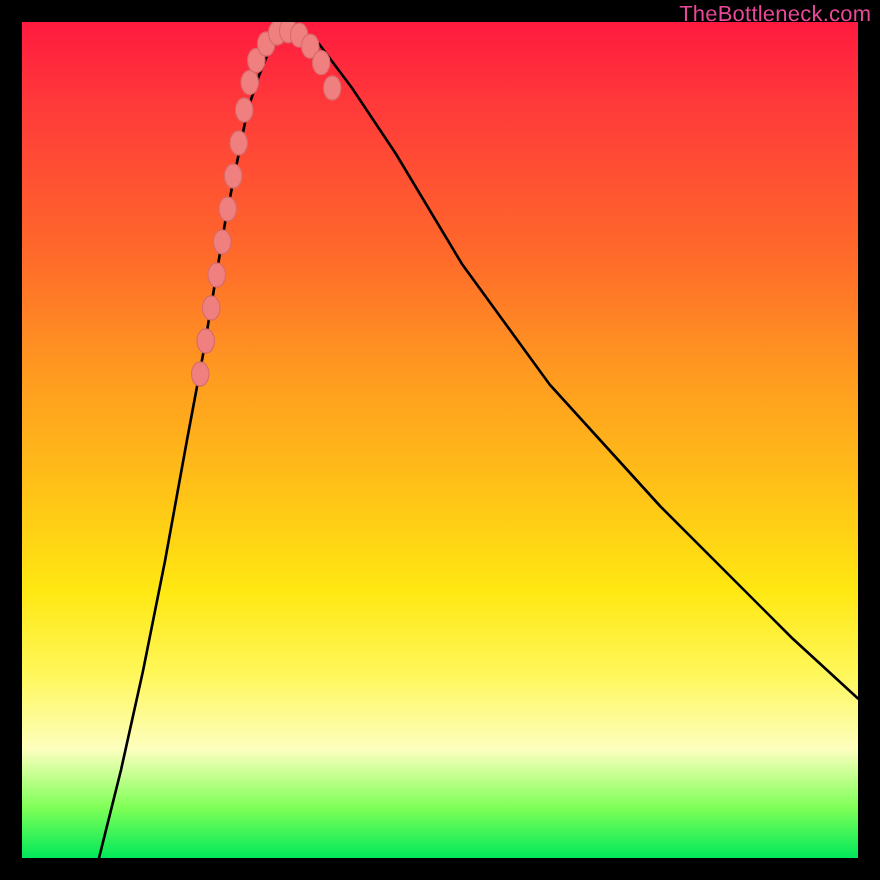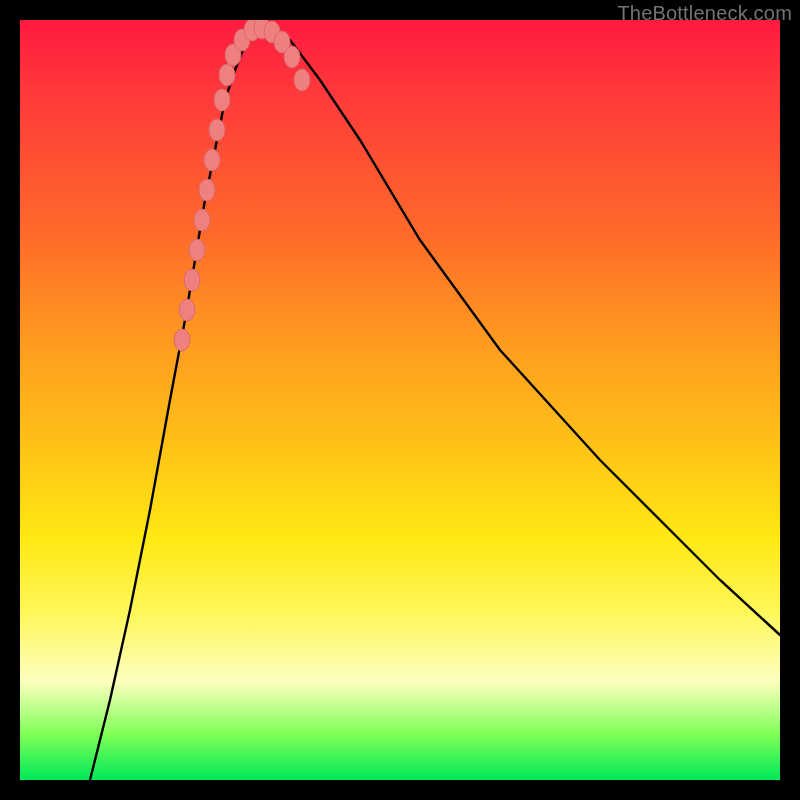--- a/index.html
+++ b/index.html
@@ -28,21 +28,21 @@
       #fff75a 78%,
       #fdffbf 87%,
       #7fff57 94%,
       #00e85a 100%
     );
   }
   .watermark {
     position: absolute;
     top: 2px;
     right: 8px;
-    color: #737373;
+    color: #ec4899;
     font-size: 20px;
     font-weight: 500;
     letter-spacing: 0.2px;
     user-select: none;
   }
   svg.plot {
     position: absolute;
     left: 0;
     top: 0;
     width: 760px;

